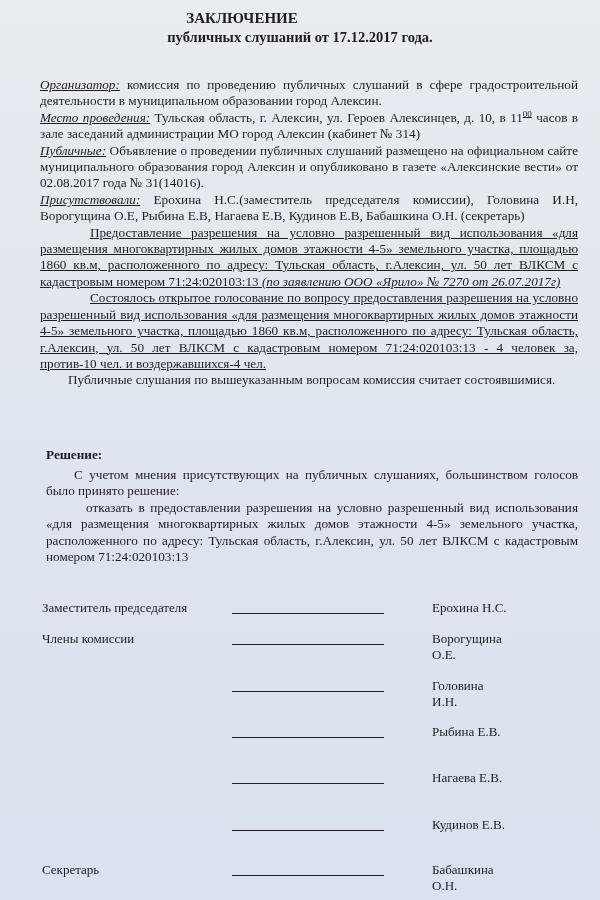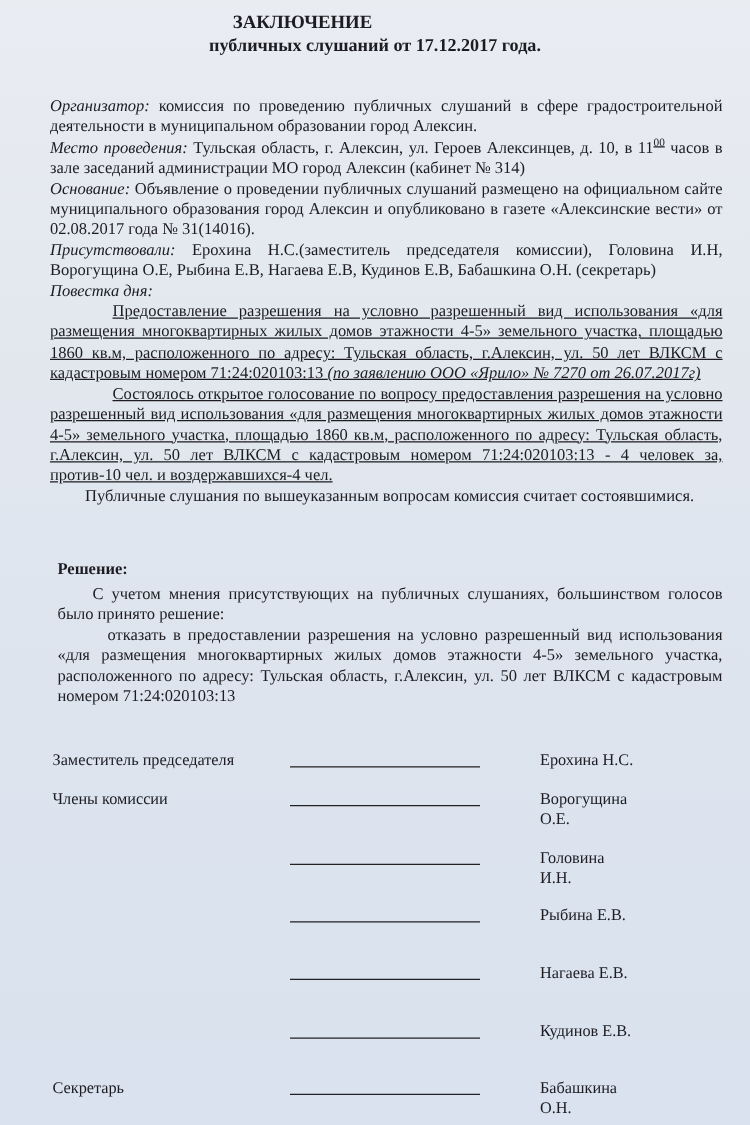--- a/index.html
+++ b/index.html
@@ -17,21 +17,21 @@
     }
     .subtitle {
       position: absolute; left: 0; width: 600px; text-align: center;
       font-weight: bold; font-size: 14.5px; top: 29px;
     }
     .body {
       position: absolute; left: 40px; top: 77px; width: 538px;
       font-size: 13.2px; line-height: 16.4px;
     }
     .p { margin: 0; text-align: justify; }
-    .lbl { font-style: italic; }
+    .lbl { font-style: italic; text-decoration: underline; }
     .indent { text-indent: 50px; text-decoration: underline; }
     .indent2 { text-indent: 40px; }
     .indent3 { text-indent: 28px; }
     .it { font-style: italic; }
     sup { font-size: 9px; text-decoration: underline; line-height: 0; }
     .decision-head {
       position: absolute; left: 46px; top: 447px; font-weight: bold; font-size: 13.2px;
     }
     .decision {
       position: absolute; left: 46px; top: 467px; width: 532px;
@@ -50,27 +50,24 @@
   <div class="subtitle">публичных слушаний от 17.12.2017 года.</div>
 
   <div class="body">
     <p class="p">
       <span class="lbl">Организатор:</span><span> комиссия по  проведению публичных слушаний в сфере градостроительной деятельности в муниципальном образовании город Алексин.</span>
     </p>
     <p class="p">
       <span class="lbl">Место проведения:</span><span> Тульская область, г. Алексин, ул. Героев Алексинцев, д. 10, в 11</span><sup>00</sup><span> часов в зале заседаний администрации МО город Алексин (кабинет № 314)</span>
     </p>
     <p class="p">
-      <span class="lbl">Основание:</span><span> Объявление о проведении публичных слушаний размещено на официальном сайте муниципального образования город Алексин и опубликовано в газете «Алексинские вести» от 02.08.2017 года № 31(14016).</span>
+      <span class="lbl">Публичные:</span><span> Объявление о проведении публичных слушаний размещено на официальном сайте муниципального образования город Алексин и опубликовано в газете «Алексинские вести» от 02.08.2017 года № 31(14016).</span>
     </p>
     <p class="p">
       <span class="lbl">Присутствовали:</span><span> Ерохина Н.С.(заместитель председателя комиссии), Головина И.Н, Ворогущина О.Е, Рыбина Е.В, Нагаева Е.В, Кудинов Е.В,  Бабашкина О.Н. (секретарь)</span>
-    </p>
-    <p class="p">
-      <span class="lbl">Повестка дня:</span>
     </p>
     <p class="p indent">
       <span>Предоставление разрешения на условно разрешенный вид использования «для размещения многоквартирных жилых домов этажности 4-5» земельного участка, площадью 1860 кв.м, расположенного по адресу: Тульская область, г.Алексин, ул. 50 лет ВЛКСМ с кадастровым номером 71:24:020103:13 </span><span class="it">(по заявлению ООО «Ярило» № 7270 от 26.07.2017г)</span>
     </p>
     <p class="p indent">Состоялось открытое голосование по вопросу  предоставления разрешения на условно разрешенный вид использования «для размещения многоквартирных жилых домов этажности 4-5» земельного участка, площадью 1860 кв.м, расположенного по адресу: Тульская область, г.Алексин, ул. 50 лет ВЛКСМ с кадастровым номером 71:24:020103:13 - 4 человек за, против-10 чел. и воздержавшихся-4 чел.</p>
     <p class="p indent3">Публичные слушания по вышеуказанным вопросам комиссия считает состоявшимися.</p>
   </div>
 
   <div class="decision-head">Решение:</div>
   <div class="decision">

